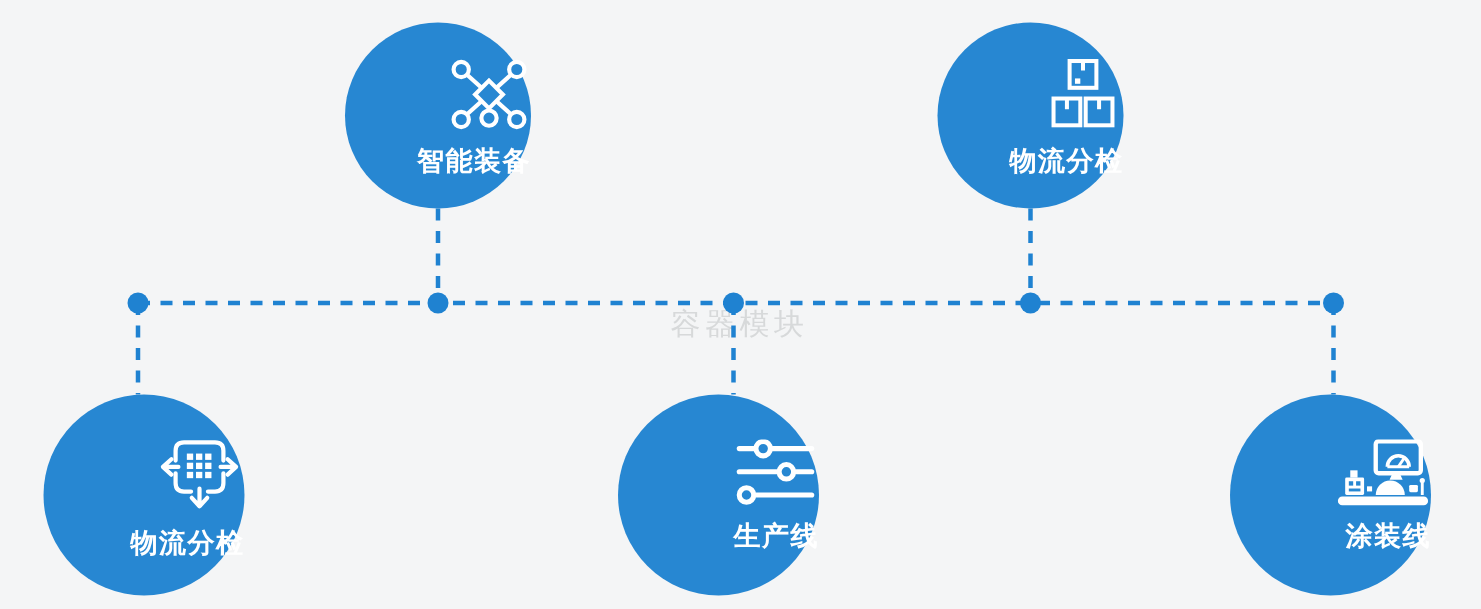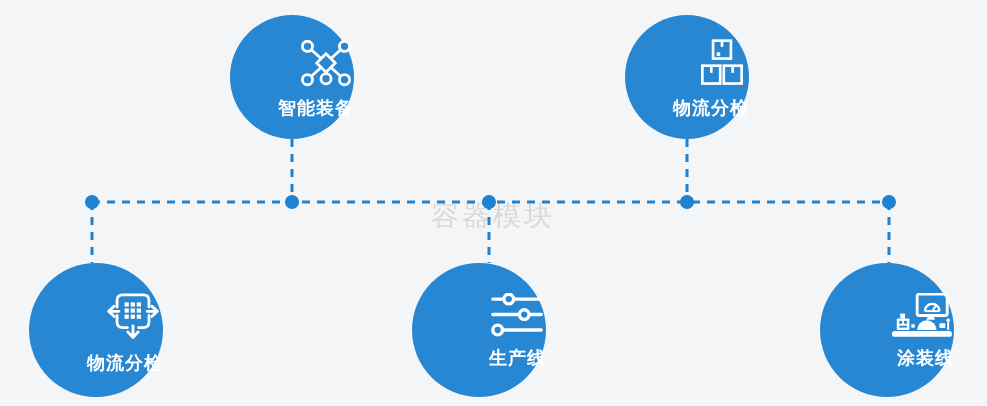--- a/index.html
+++ b/index.html
@@ -13,21 +13,21 @@
   html,body{width:987px;height:406px;}
   body{
     position:relative;
     background:var(--page-bg);
     overflow:hidden;
     font-family:"DejaVu Sans","Liberation Sans",sans-serif;
   }
   .watermark{
     position:absolute;left:493px;top:216px;
     transform:translate(-50%,-50%);
-    font-size:28px;letter-spacing:3px;
+    font-size:20px;letter-spacing:3px;
     color:var(--watermark-gray);
     z-index:0;white-space:nowrap;
   }
   .connectors{position:absolute;left:0;top:0;z-index:1;}
   .connectors .dash{stroke:var(--connector-blue);stroke-width:3;stroke-dasharray:8 7;fill:none;}
   .connectors .dot{fill:var(--connector-blue);}
   .node{
     position:absolute;border-radius:50%;
     background:var(--circle-blue);
     display:flex;flex-direction:column;align-items:flex-end;justify-content:center;

